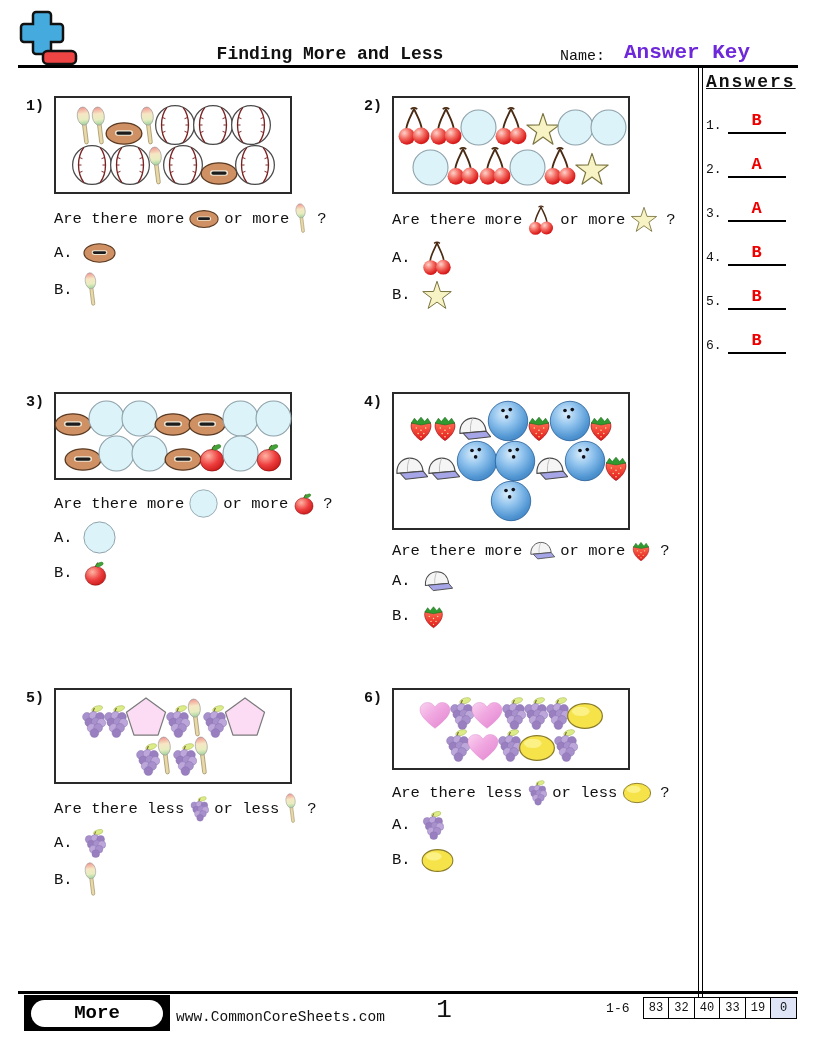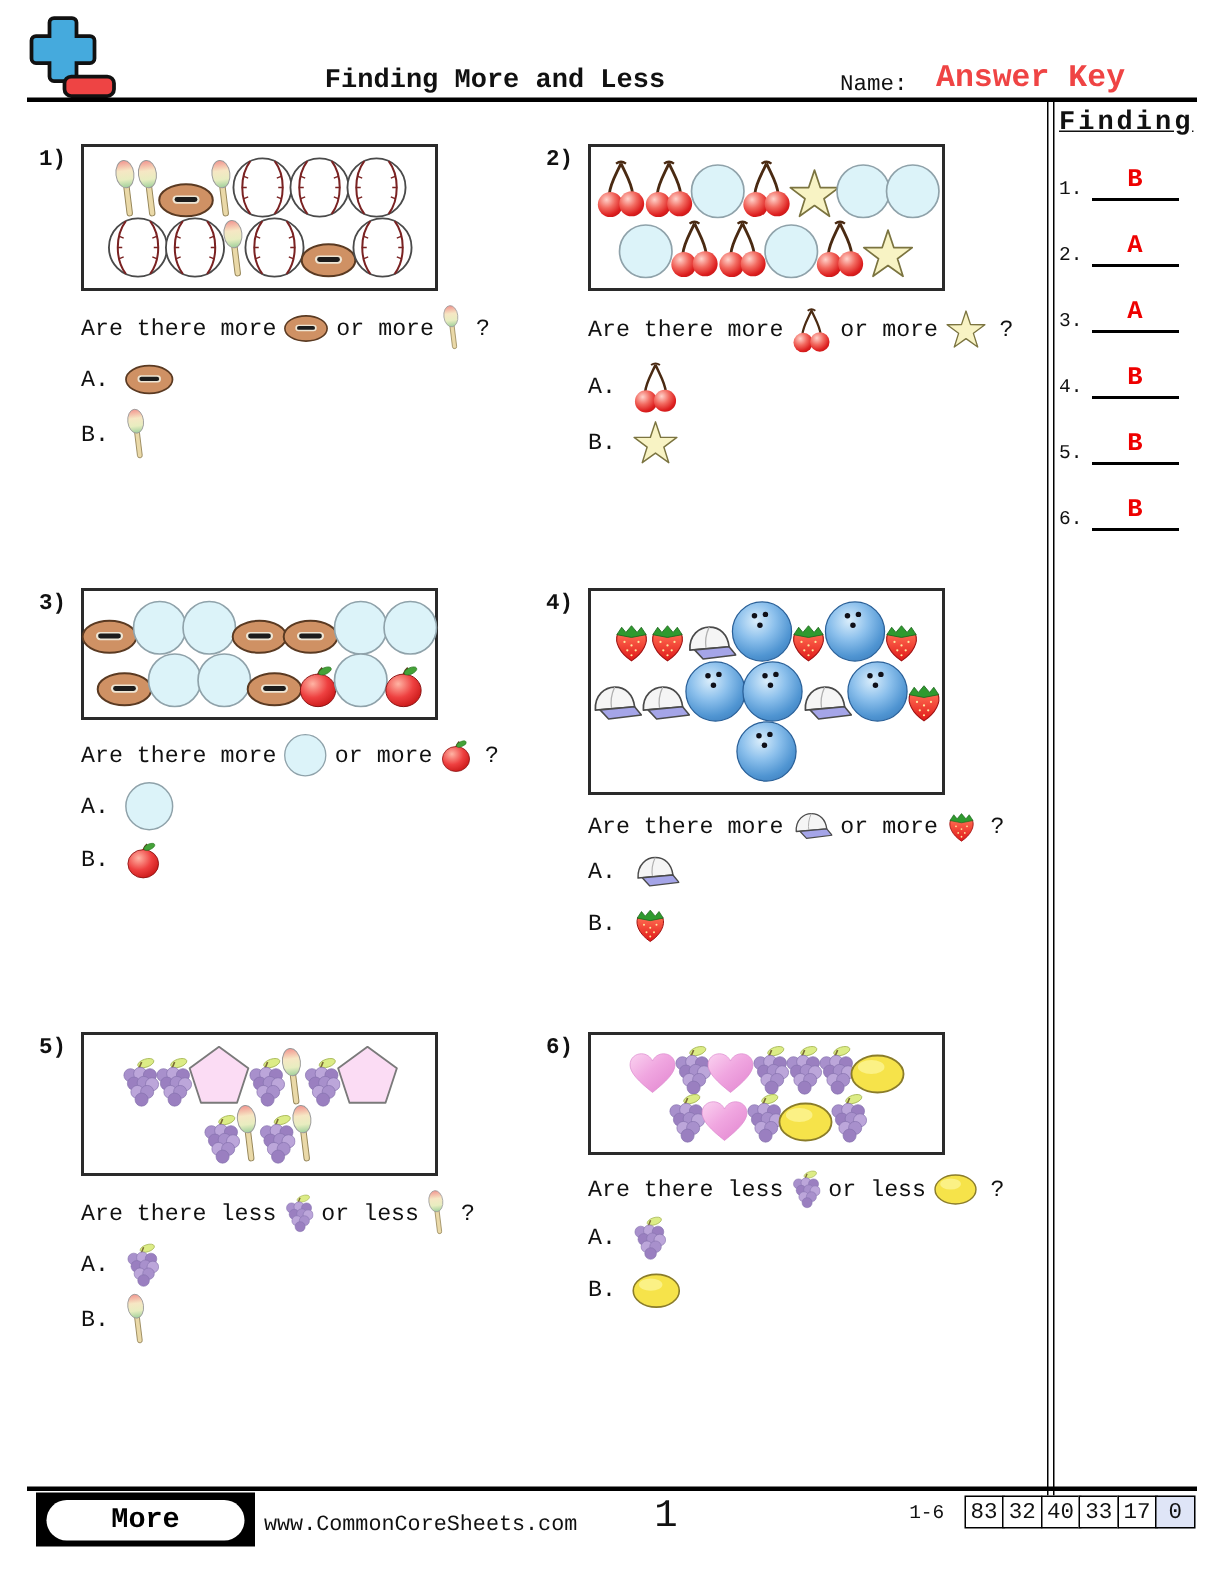--- a/index.html
+++ b/index.html
@@ -57,21 +57,21 @@
   .math-badge { position:absolute; left:24px; top:995px; width:146px; height:36px;
                 background:#000; display:flex; align-items:center; justify-content:center; }
   .math-pill { background:#fff; border-radius:15px; width:132px; height:27px;
                display:flex; align-items:center; justify-content:center;
                font-size:19px; font-weight:700; color:#000; }
   .site { position:absolute; left:176px; top:1009px; font-size:14.5px; }
   .page-num { position:absolute; left:404px; top:995px; width:80px; text-align:center; font-size:26px; }
   .score { position:absolute; right:19px; top:997px; display:flex; align-items:center; }
   .score-label { font-size:13px; margin-right:13px; }
   .score-cell { width:27px; height:22px; border:1.5px solid #000; margin-left:-1.5px;
-                display:flex; align-items:center; justify-content:center; font-size:15px;
+                display:flex; align-items:center; justify-content:center; font-size:12px;
                 background:#fff; }
   .score-cell:first-of-type { margin-left:0; }
   .hidden-defs { position:absolute; width:0; height:0; overflow:hidden; }
 </style>
 </head>
 <body>
 
 <div class="page">
 
   <svg class="hidden-defs" aria-hidden="true">
@@ -110,26 +110,26 @@
       </linearGradient>
     </defs>
   </svg>
 
   <svg class="logo" width="62" height="62" viewBox="0 0 62 62">
     <path d="M18,6 h12 a3,3 0 0 1 3,3 v9 h9 a3,3 0 0 1 3,3 v12 a3,3 0 0 1 -3,3 h-9 v9 a3,3 0 0 1 -3,3 h-12 a3,3 0 0 1 -3,-3 v-9 h-9 a3,3 0 0 1 -3,-3 v-12 a3,3 0 0 1 3,-3 h9 v-9 a3,3 0 0 1 3,-3 z" fill="#45aadd" stroke="#111" stroke-width="2.5"></path>
     <rect x="25" y="45" width="33" height="13" rx="4.5" fill="#ee4444" stroke="#111" stroke-width="2.5"></rect>
   </svg>
   <div class="title">Finding More and Less</div>
   <div class="name-label">Name:</div>
-  <div class="answer-key" style="color: #ef4444; text-align: right;">Answer Key</div>
+  <div class="answer-key" style="color: #6d28d9; text-align: right;">Answer Key</div>
   <div class="top-rule"></div>
 
   <div class="answers-sep"></div>
   <div class="answers-panel">
-    <div class="answers-title">Finding</div>
+    <div class="answers-title">Answers</div>
     <div class="ans-list" id="ans-list">
         <div class="ans-item">
           <span class="ans-num">1.</span>
           <div class="ans-letter-box"><span class="ans-letter" style="color: rgb(238, 0, 0);">B</span></div>
         </div>
         <div class="ans-item">
           <span class="ans-num">2.</span>
           <div class="ans-letter-box"><span class="ans-letter" style="color: rgb(238, 0, 0);">A</span></div>
         </div>
         <div class="ans-item">
@@ -986,18 +986,18 @@
   </div>
   <div class="site">www.CommonCoreSheets.com</div>
   <div class="page-num">1</div>
   <div class="score">
     <span class="score-label">1-6</span>
     <span id="score-cells" style="display:flex;">
         <div class="score-cell">83</div>
         <div class="score-cell">32</div>
         <div class="score-cell">40</div>
         <div class="score-cell">33</div>
-        <div class="score-cell">17</div>
+        <div class="score-cell">19</div>
         <div class="score-cell" style="background: rgb(223, 229, 247);">0</div>
       </span>
   </div>
 
 </div>
 
 </body></html>

